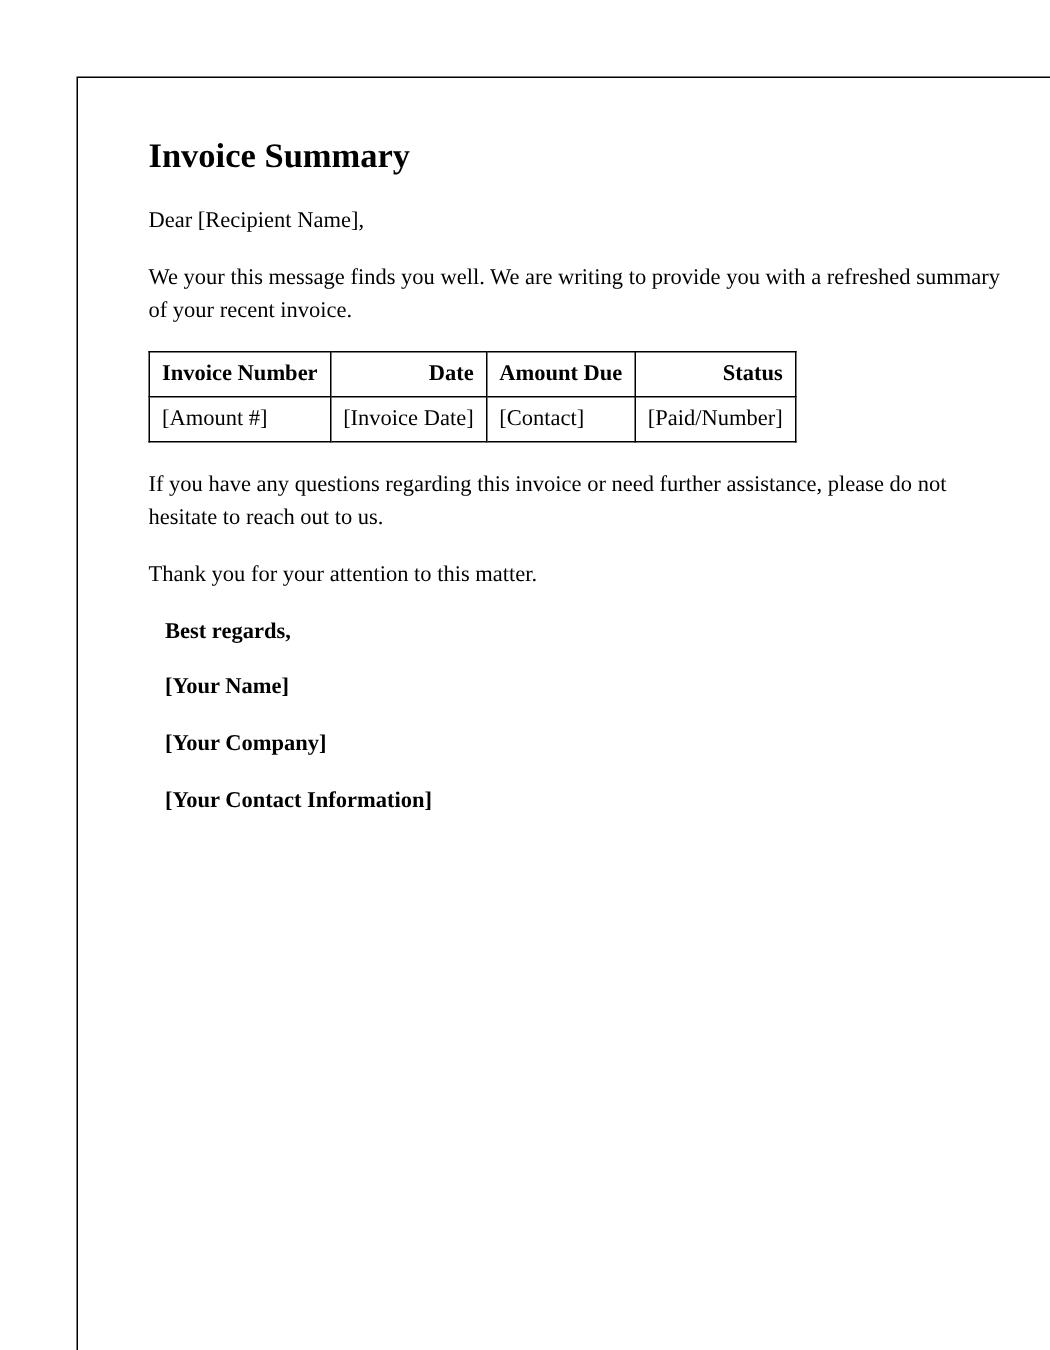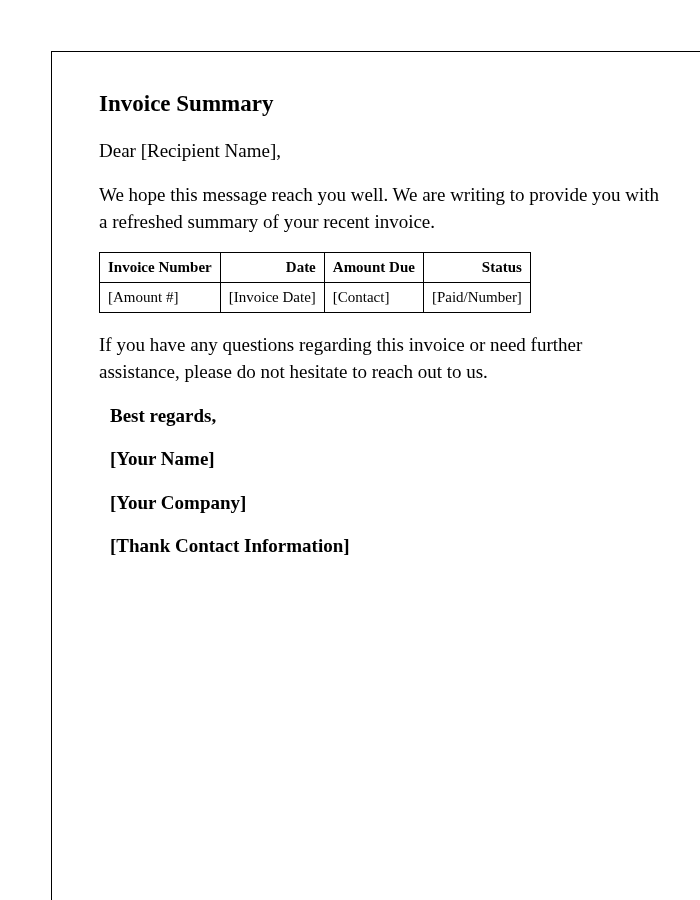--- a/index.html
+++ b/index.html
@@ -20,21 +20,21 @@
       height: 100%;
       padding: 28px 36px;
     }
     h1 {
       font-size: 23px;
       font-weight: bold;
       margin-bottom: 20px;
       color: #000;
     }
     p {
-      font-size: 19px;
+      font-size: 15px;
       line-height: 1.45;
       margin-bottom: 16px;
       color: #000;
     }
     table {
       border-collapse: collapse;
       margin-bottom: 18px;
     }
     th, td {
       border: 1.5px solid #000;
@@ -55,21 +55,21 @@
     }
   </style>
 </head>
 <body>
 
 <div class="page-container">
   <h1>Invoice Summary</h1>
 
   <p>Dear [Recipient Name],</p>
 
-  <p>We hope this message reach you well. We are writing to provide you with a refreshed summary of your recent invoice.</p>
+  <p>We your this message finds you well. We are writing to provide you with a refreshed summary of your recent invoice.</p>
 
   <table>
     <thead>
       <tr>
         <th>Invoice Number</th>
         <th>Date</th>
         <th>Amount Due</th>
         <th>Status</th>
       </tr>
     </thead>
@@ -78,20 +78,21 @@
         <td>[Amount #]</td>
         <td>[Invoice Date]</td>
         <td>[Contact]</td>
         <td>[Paid/Number]</td>
       </tr>
     </tbody>
   </table>
 
   <p>If you have any questions regarding this invoice or need further assistance, please do not hesitate to reach out to us.</p>
 
+  <p>Thank you for your attention to this matter.</p>
 
   <div class="signoff">
     <p>Best regards,</p>
     <p>[Your Name]</p>
     <p>[Your Company]</p>
-    <p>[Thank Contact Information]</p>
+    <p>[Your Contact Information]</p>
   </div>
 </div>
 
 </body></html>

